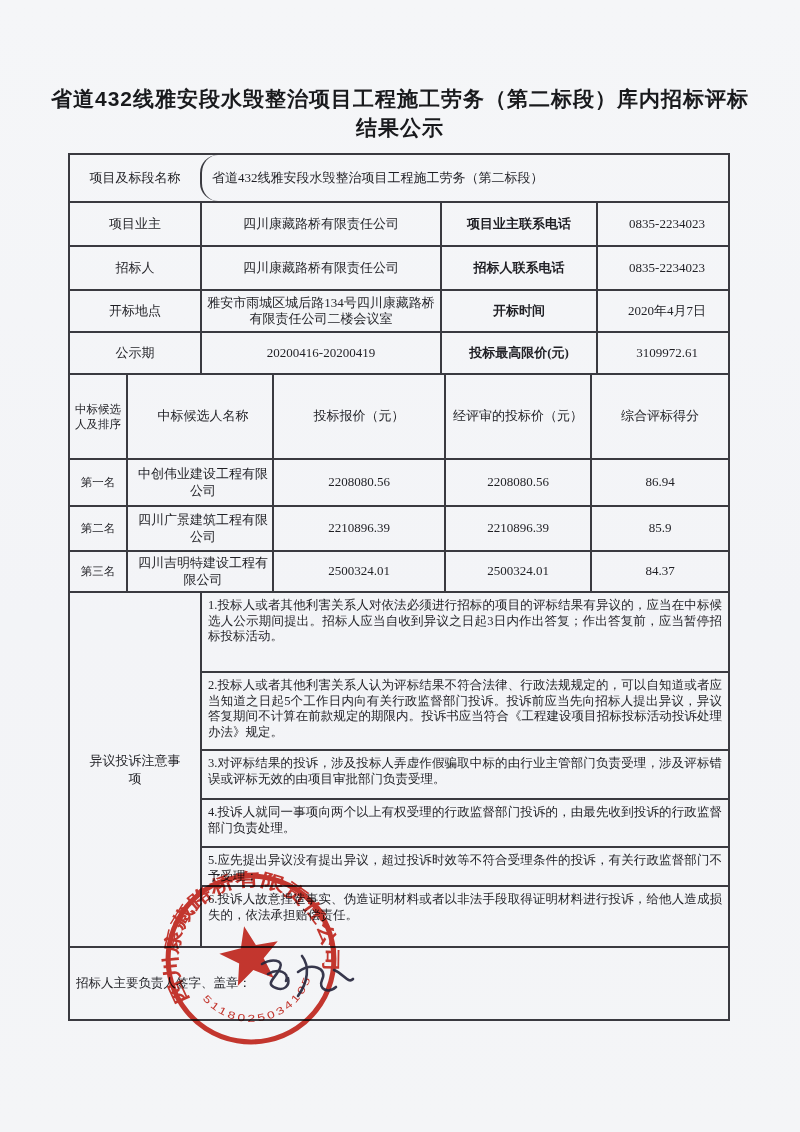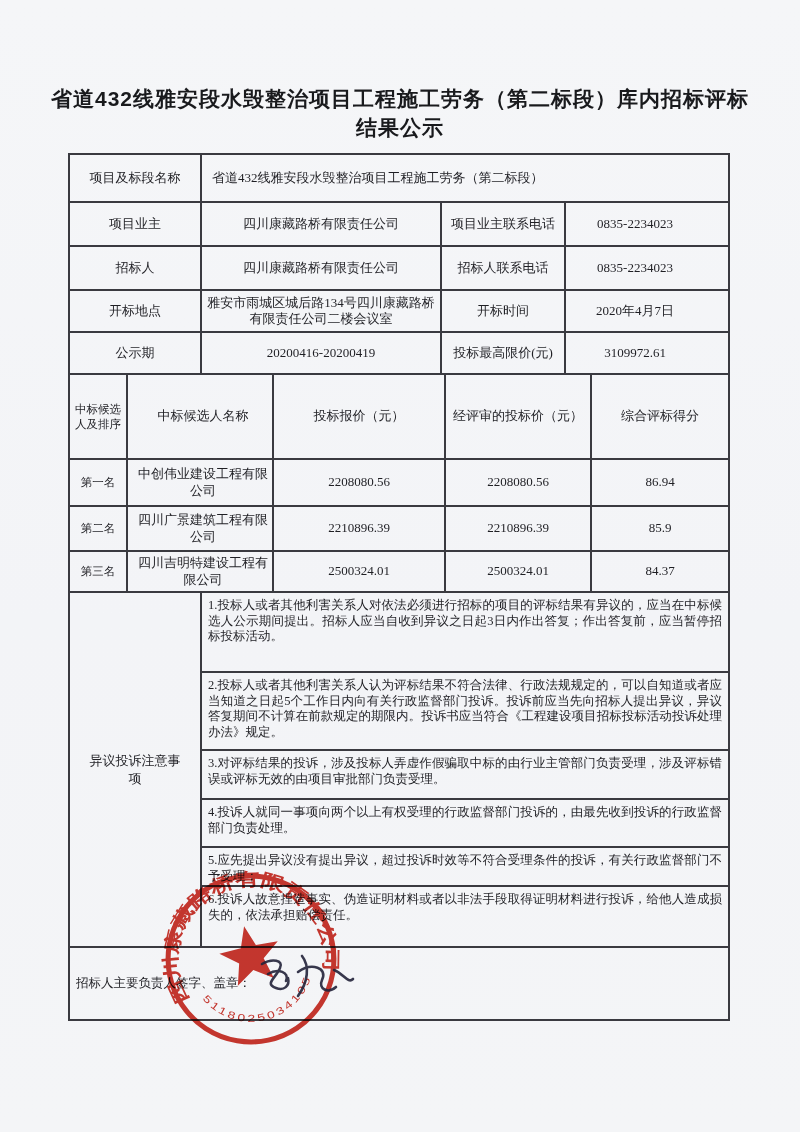--- a/index.html
+++ b/index.html
@@ -27,25 +27,25 @@
     font-size:13px;
   }
   .row{display:flex;box-sizing:border-box;border-top:2px solid #3a3a40;}
   .row.first{border-top:none;}
   .cell{
     box-sizing:border-box;border-left:2px solid #3a3a40;
     display:flex;align-items:center;justify-content:center;
     text-align:center;padding:2px 4px;flex-shrink:0;line-height:1.25;
   }
   .cell.cfirst{border-left:none;}
-  .cell.left{justify-content:flex-start;text-align:center;padding-left:10px;}
+  .cell.left{justify-content:flex-start;text-align:center;padding-left:10px;border-radius:18px;}
   
   .w-label1{width:130px;}
   .w-value1{width:240px;}
-  .w-label2{width:124px;}
+  .w-label2{width:156px;font-weight:bold;}
   .w-value2{width:140px;}
   .w-span3{width:528px;}
   
   .h-r1{height:46px;}
   .h-r2{height:44px;}
   .h-r3{height:44px;}
   .h-r4{height:42px;}
   .h-r5{height:42px;}
   .h-chead{height:85px;}
   .h-c1{height:47px;}

